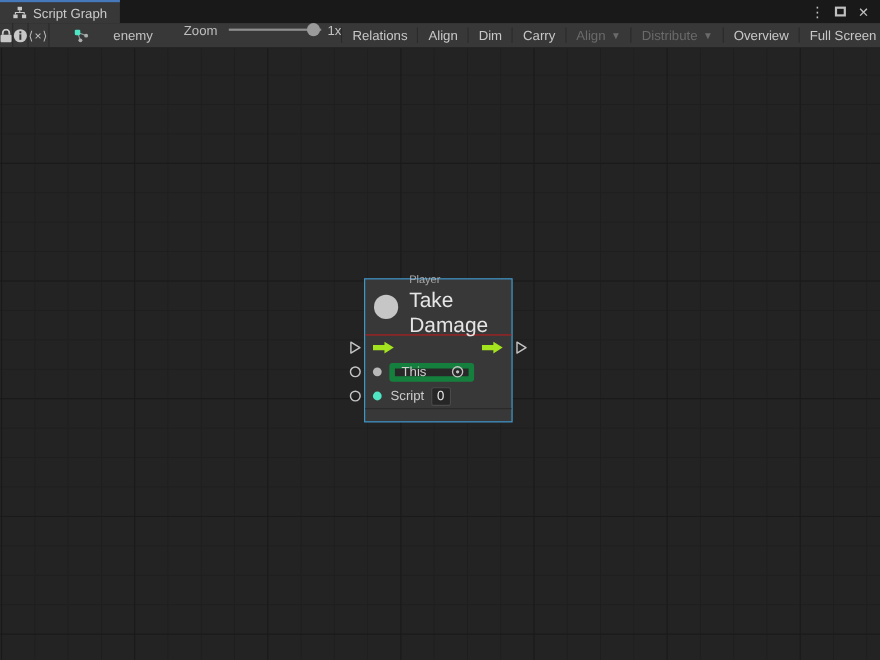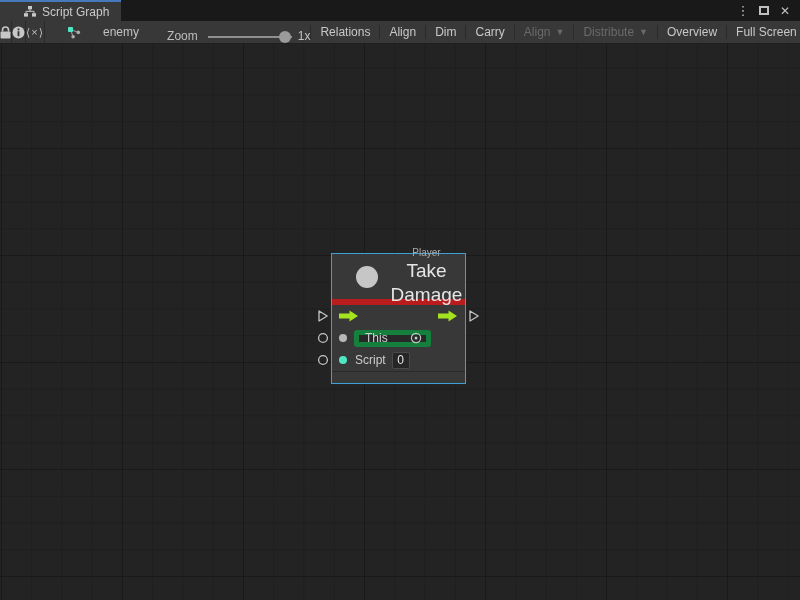--- a/index.html
+++ b/index.html
@@ -7,41 +7,41 @@
   body {
     font-family:"Liberation Sans","DejaVu Sans",sans-serif;
     background:#191919; color:#c8c8c8; font-size:12px;
     -webkit-font-smoothing:antialiased;
   }
   .window { position:relative; width:800px; height:600px; background:#191919; }
 
   
   .tabbar { position:absolute; left:0; top:0; right:0; height:21px; background:#191919;
             display:flex; align-items:stretch; }
-  .tab { display:flex; align-items:center; gap:6px; padding:0 12px 0 24px;
+  .tab { display:flex; align-items:center; gap:6px; padding:0 12px 0 12px;
          background:#383838; border-top:2px solid #4579bb; color:#cbcbcb; }
   .tab-label { font-size:12px; }
   .winctrl { margin-left:auto; display:flex; align-items:center; gap:7px; padding-right:8px; }
   .wbtn { color:#c0c0c0; display:flex; align-items:center; justify-content:center;
           width:14px; height:16px; cursor:default; }
   .kebab { font-size:13px; letter-spacing:0; }
   .maxbox { width:10px; height:9px; border:2px solid #c0c0c0; }
   .closex { font-size:12px; }
 
   
   .toolbar { position:absolute; left:0; top:21px; right:0; height:23px; background:#383838;
              display:flex; align-items:stretch; border-bottom:1px solid #1f1f1f; }
   .tbtn { display:flex; align-items:center; justify-content:center; color:#c8c8c8;
           border-right:1px solid #2a2a2a; cursor:default; }
   .tbtn svg { display:block; }
   .btn-lock { width:23px; }
   .btn-info { width:30px; }
   .btn-code { width:64px; color:#bdbdbd; font-size:11px; letter-spacing:1px; }
   .graphref { display:flex; align-items:center; gap:22px; margin-left:22px; color:#c2c2c2; }
-  .zoomgrp { display:flex; align-items:flex-end; margin-left:28px; }
+  .zoomgrp { display:flex; align-items:flex-start; margin-left:28px; }
   .zoom-label { color:#bdbdbd; margin-right:10px; }
   .slider { position:relative; width:84px; height:12px; }
   .slider-track { position:absolute; left:0; right:0; top:5px; height:2px; background:#8f8f8f; }
   .slider-handle { position:absolute; top:0; right:1px; width:12px; height:12px;
                    border-radius:50%; background:#9a9a9a; }
   .zoom-value { margin-left:6px; color:#c2c2c2; }
   .rightbtns { margin-left:auto; display:flex; align-items:center; }
   .rightbtns .tbtn { border-right:none; border-left:1px solid #2a2a2a; padding:0 9px;
                      white-space:nowrap; }
   .tbtn.disabled { color:#6a6a6a; }
@@ -58,22 +58,22 @@
     background-size: 100% 107px, 121px 100%, 100% 26.75px, 30.25px 100%;
     background-position: 0 104px, 1px 0, 0 104px, 1px 0;
   }
 
   
   .node-wrap { position:absolute; left:317px; top:209px; width:163px; height:131px; }
   .port { position:absolute; }
   .port svg { display:block; }
   .node { position:absolute; left:14px; top:0; width:135px; height:131px;
           background:#383838; border:1px solid #3f9fd8; }
-  .node-header { height:51px; display:flex; align-items:center; padding-left:24px;
-                 border-bottom:6px solid #b91c1c;text-align:center; }
+  .node-header { height:51px; display:flex; align-items:center; padding-left:8px;
+                 border-bottom:1px solid #b91c1c; }
   .node-icon { width:22px; height:22px; border-radius:50%; background:#c6c6c6; flex:0 0 auto; }
   .node-titles { margin-left:10px; display:flex; flex-direction:column; line-height:1.25; }
   .node-context { font-size:10px; color:#aaaaaa; }
   .node-title { font-size:19px; color:#e5e5e5; }
   .node-row { height:22px; display:flex; align-items:center; padding:0 7px; }
   .row-ctrl { justify-content:space-between; }
   .dot { width:8px; height:8px; border-radius:50%; flex:0 0 auto; }
   .dot-this { background:#b8b8b8; }
   .dot-damage { background:#4ee6c4; }
   .obj-field { margin-left:7px; width:77px; height:17px; background:#282828;

